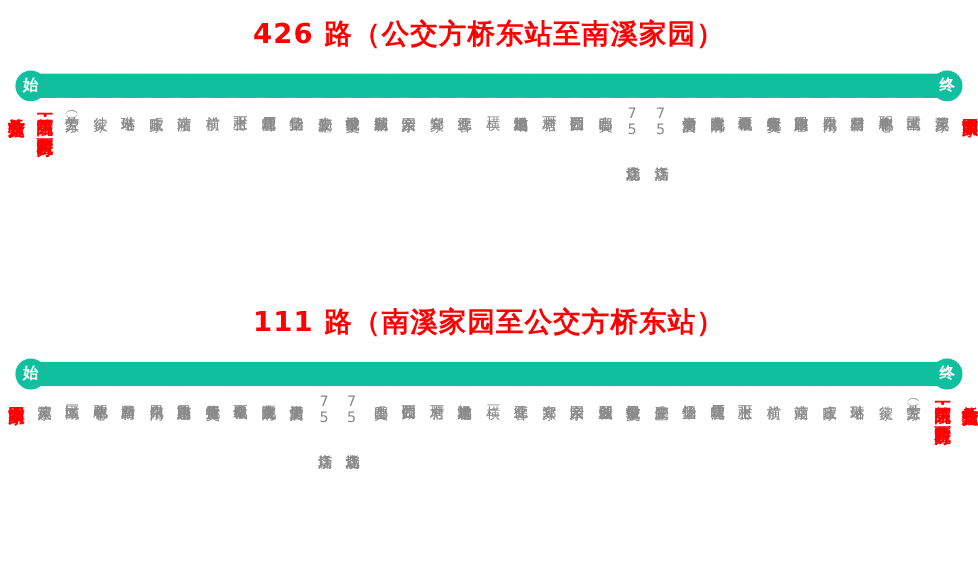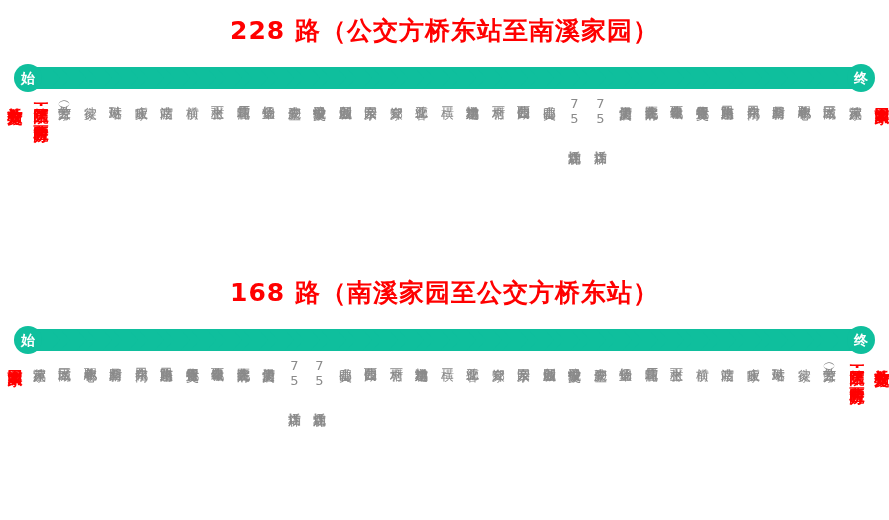--- a/index.html
+++ b/index.html
@@ -96,21 +96,21 @@
     color:#ff0000;
     font-weight:bold;
     font-size:15px;
     width:22px;
   }
 </style>
 </head>
 <body>
 
 <div class="panel" id="panel-0">
-  <div class="route-title">228 路（公交方桥东站至南溪家园）</div>
+  <div class="route-title">426 路（公交方桥东站至南溪家园）</div>
   <div class="strip-wrap">
     <div class="endcap start">始</div>
     <div class="bar">
         <div class="chev-host">
           <div class="chev" style="left: 0px;"></div>
           <div class="chev" style="left: 26px;"></div>
           <div class="chev" style="left: 52px;"></div>
           <div class="chev" style="left: 78px;"></div>
           <div class="chev" style="left: 104px;"></div>
           <div class="chev" style="left: 130px;"></div>
@@ -178,21 +178,21 @@
       <div class="station" style="left: 740px;">奉化东门口</div>
       <div class="station" style="left: 765px;">桑园新村</div>
       <div class="station" style="left: 791px;">奉化职教中心</div>
       <div class="station" style="left: 816px;">城南三区</div>
       <div class="station" style="left: 842px;">溪岸家苑</div>
       <div class="station terminus" style="left: 867px;">南溪家园</div>
     </div>
 </div>
 
 <div class="panel" id="panel-1">
-  <div class="route-title">168 路（南溪家园至公交方桥东站）</div>
+  <div class="route-title">111 路（南溪家园至公交方桥东站）</div>
   <div class="strip-wrap">
     <div class="endcap start">始</div>
     <div class="bar">
         <div class="chev-host">
           <div class="chev" style="left: 0px;"></div>
           <div class="chev" style="left: 26px;"></div>
           <div class="chev" style="left: 52px;"></div>
           <div class="chev" style="left: 78px;"></div>
           <div class="chev" style="left: 104px;"></div>
           <div class="chev" style="left: 130px;"></div>

